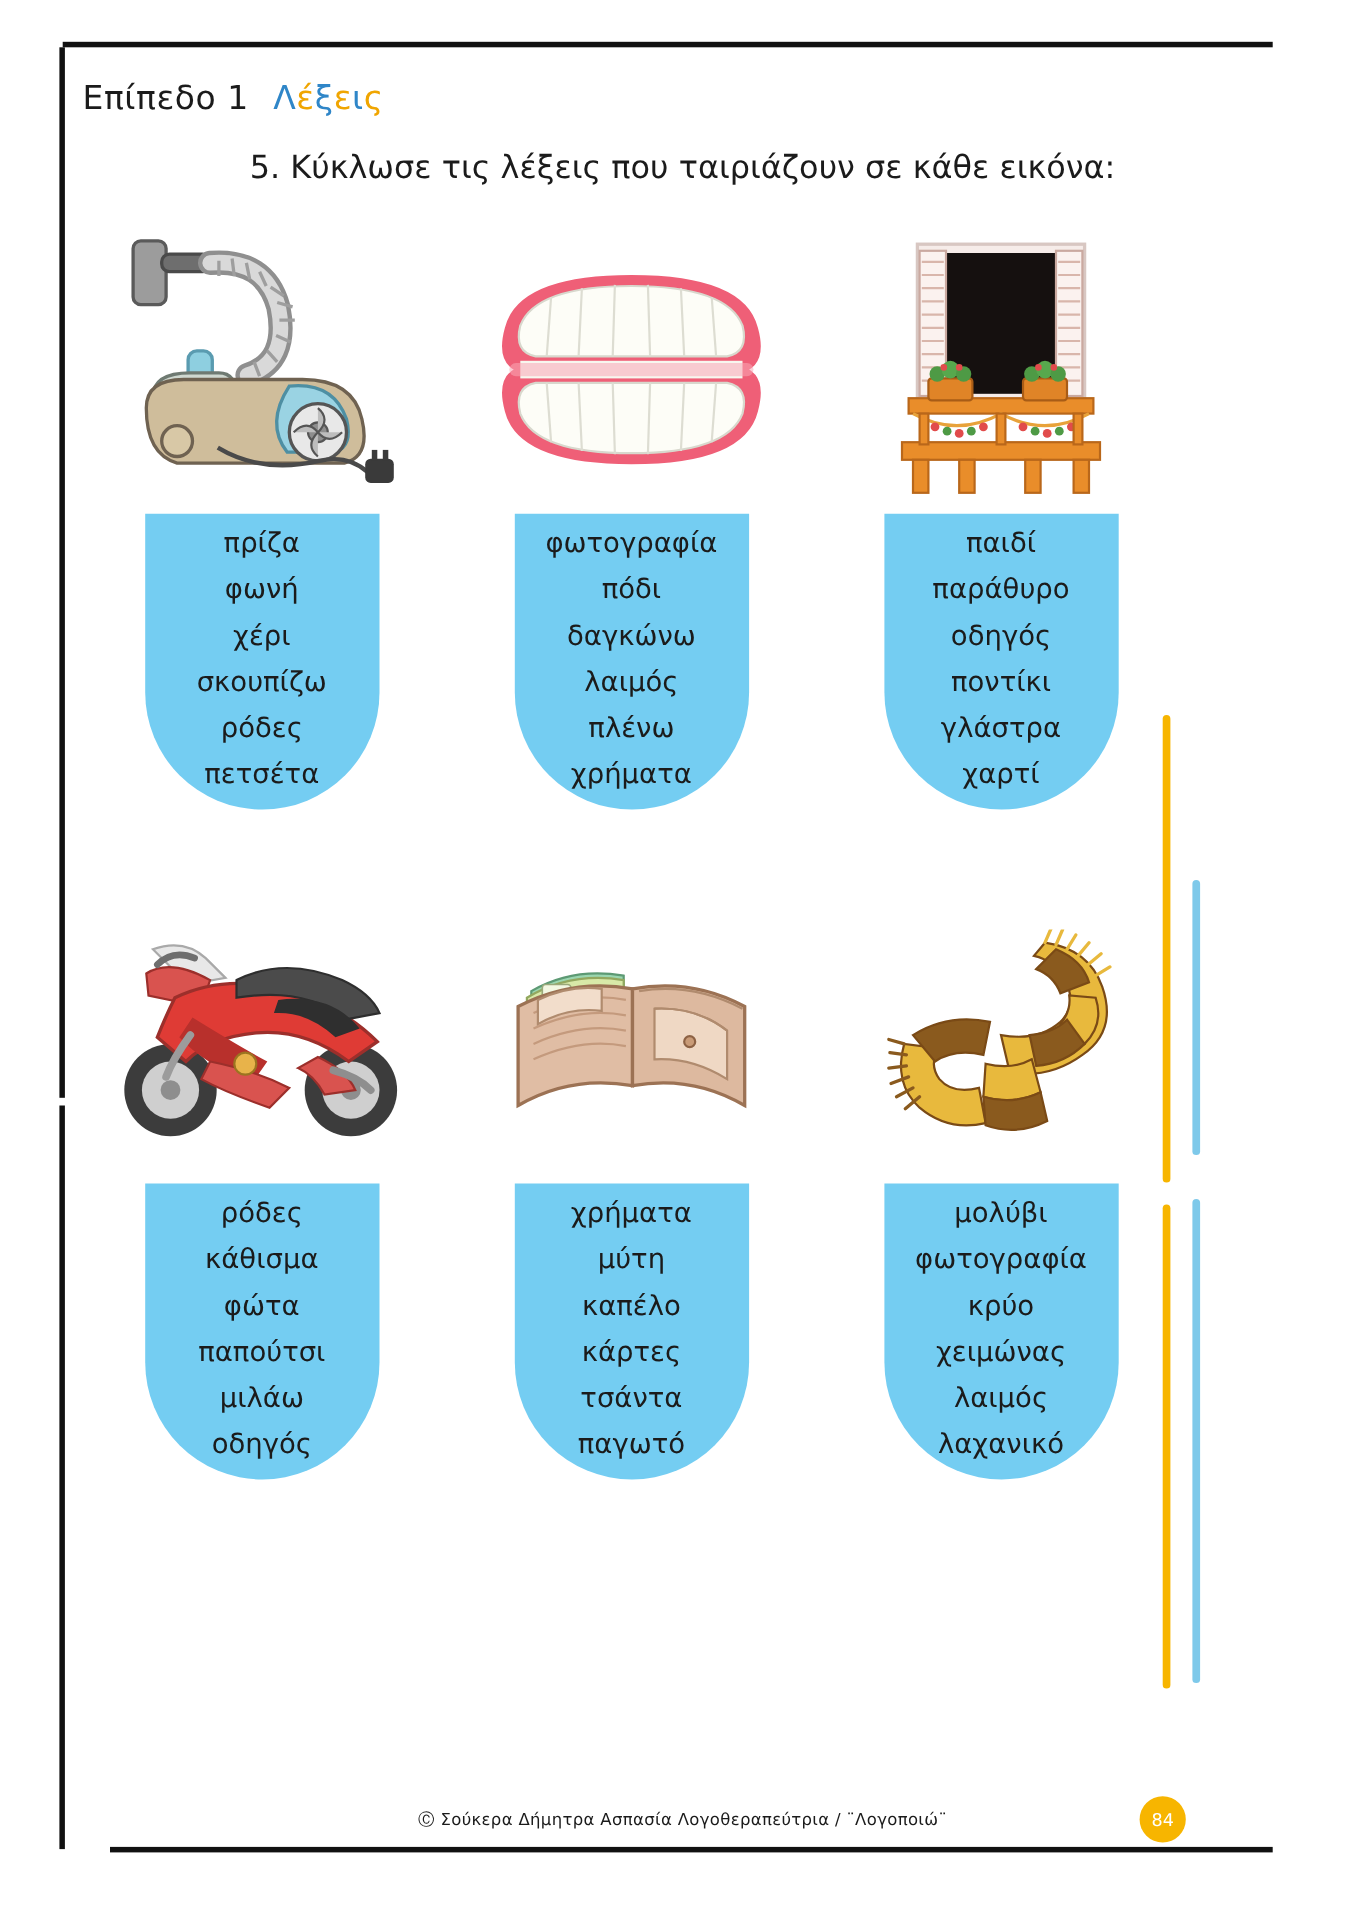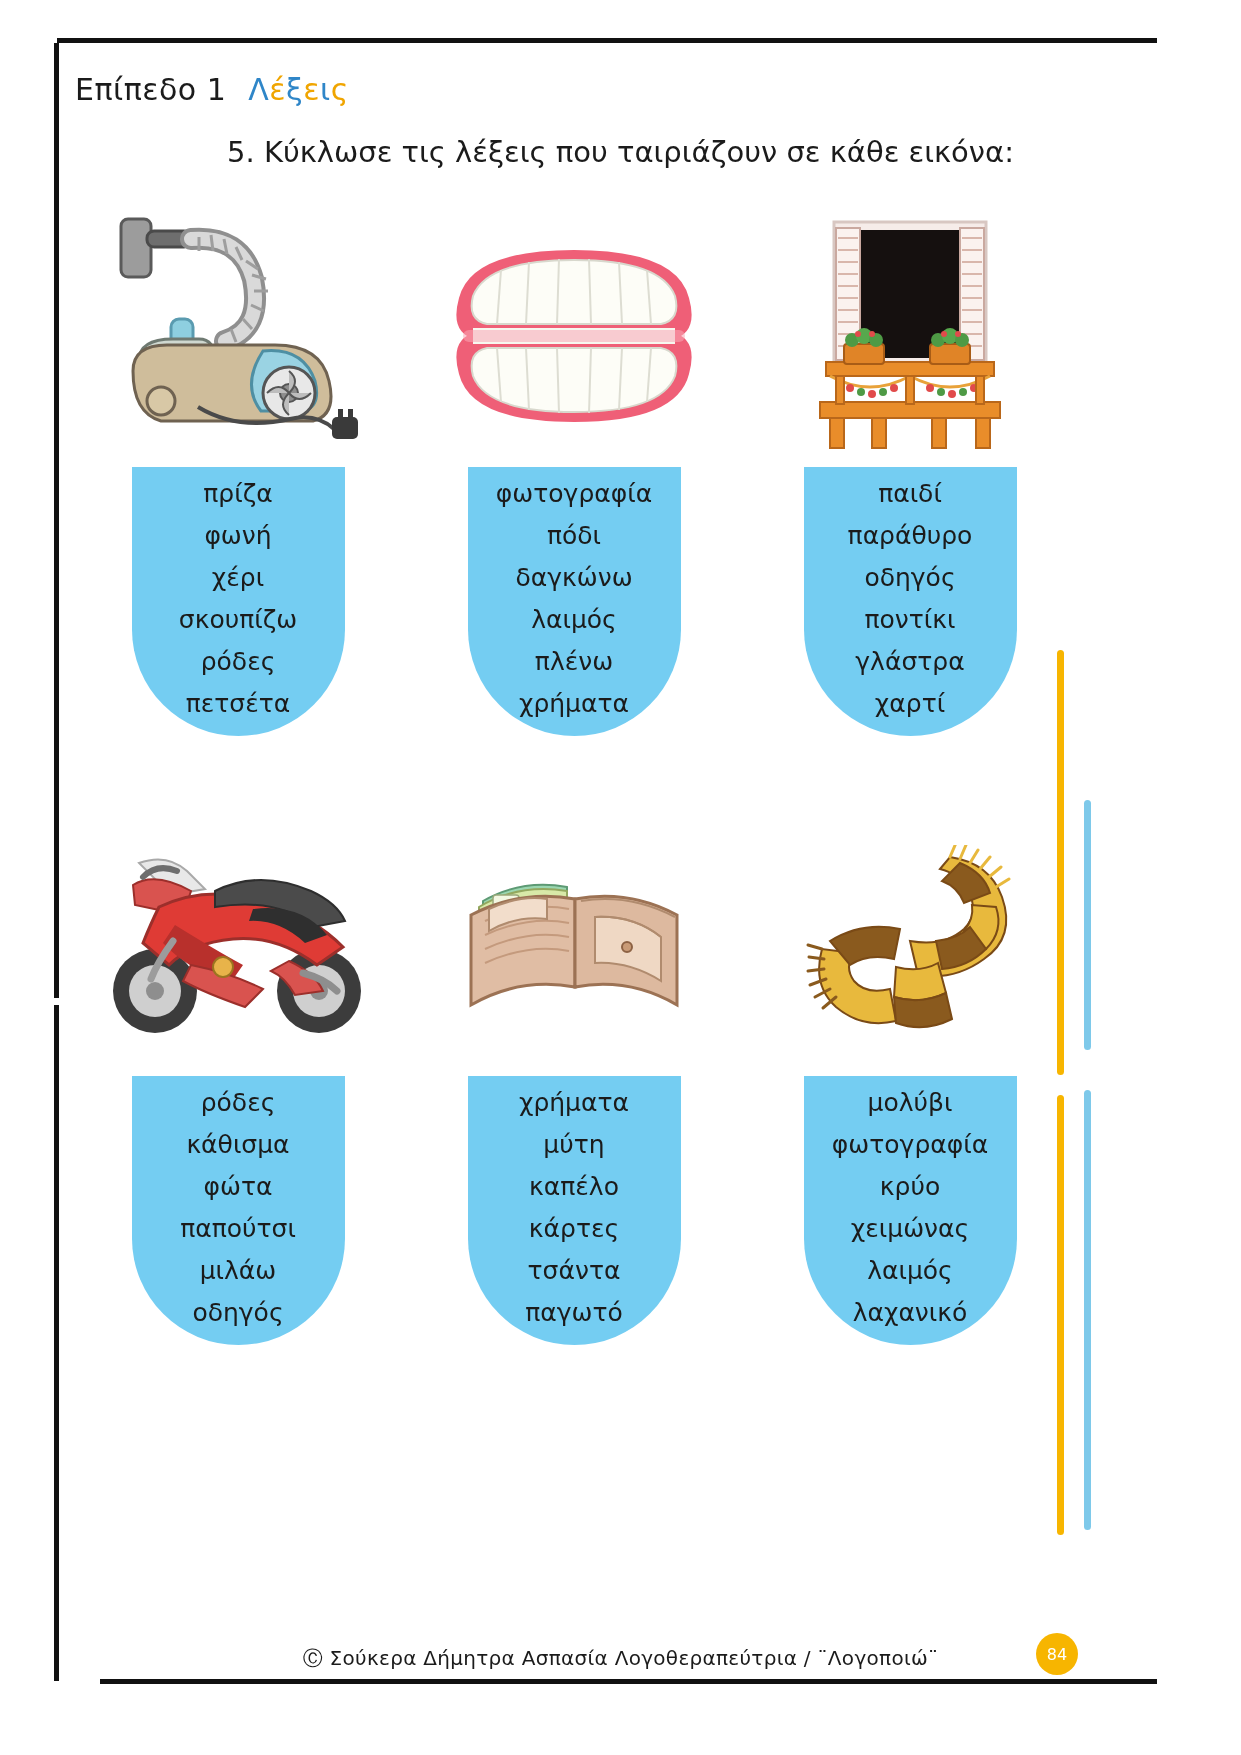--- a/index.html
+++ b/index.html
@@ -72,21 +72,21 @@
     text-align:center;white-space:nowrap;
   }
   .word:last-child{margin-bottom:0;}
 
   
   .row2{margin-top:78px;}
 
   
   .footer{
     position:absolute;left:0;top:1645px;width:1241px;text-align:center;
-    font-size:20px;color:#1b1b1b;font-family:"DejaVu Sans", sans-serif;letter-spacing:0.3px;
+    font-size:15px;color:#1b1b1b;font-family:"DejaVu Sans", sans-serif;letter-spacing:0.3px;
   }
   .pagebadge{
     position:absolute;left:1036px;top:1633px;width:42px;height:42px;border-radius:50%;
     background:#f7b500;color:#ffffff;font-size:16px;display:flex;align-items:center;justify-content:center;
   }
 </style>
 </head>
 <body>
 
 <div class="page">

